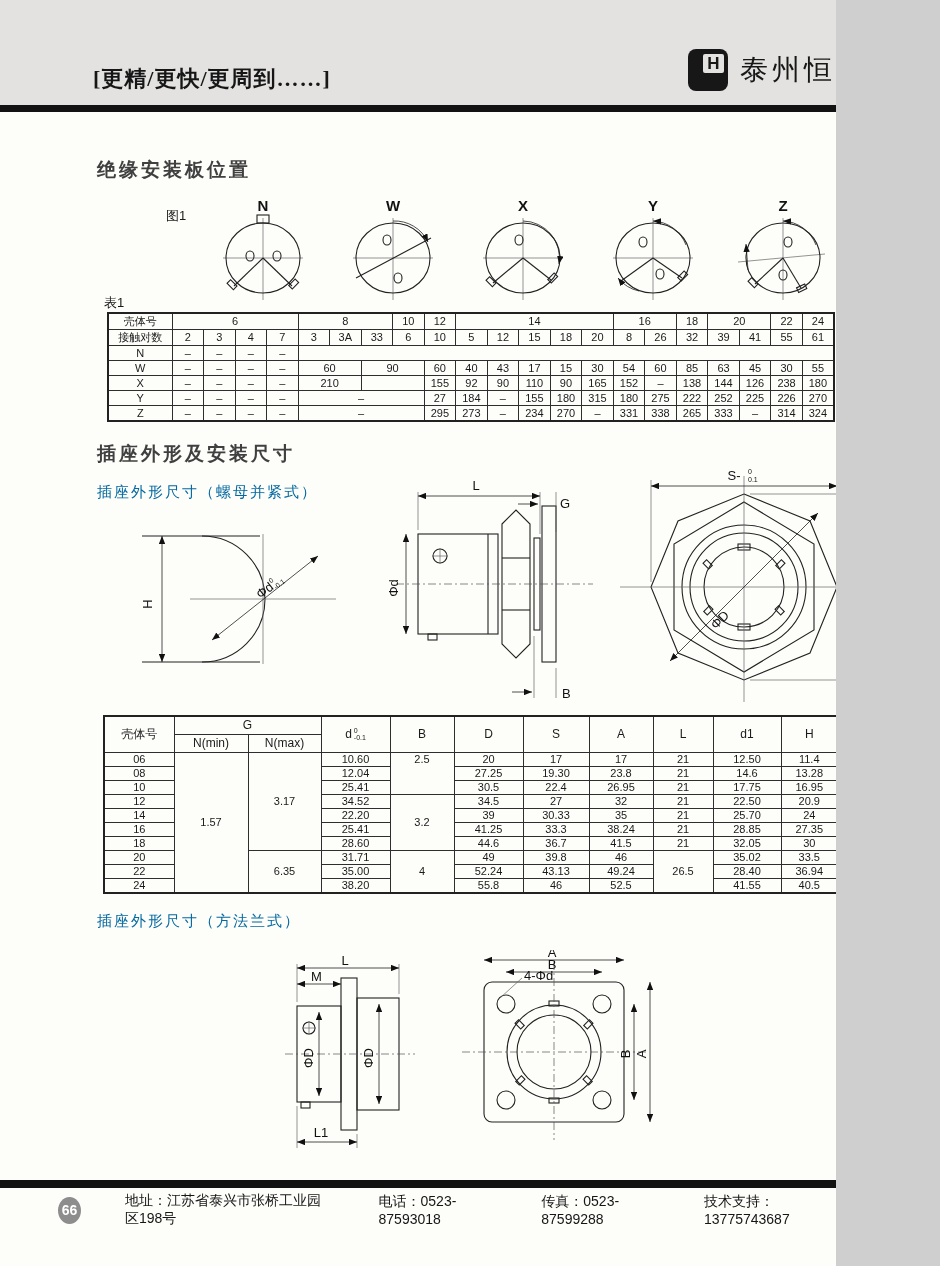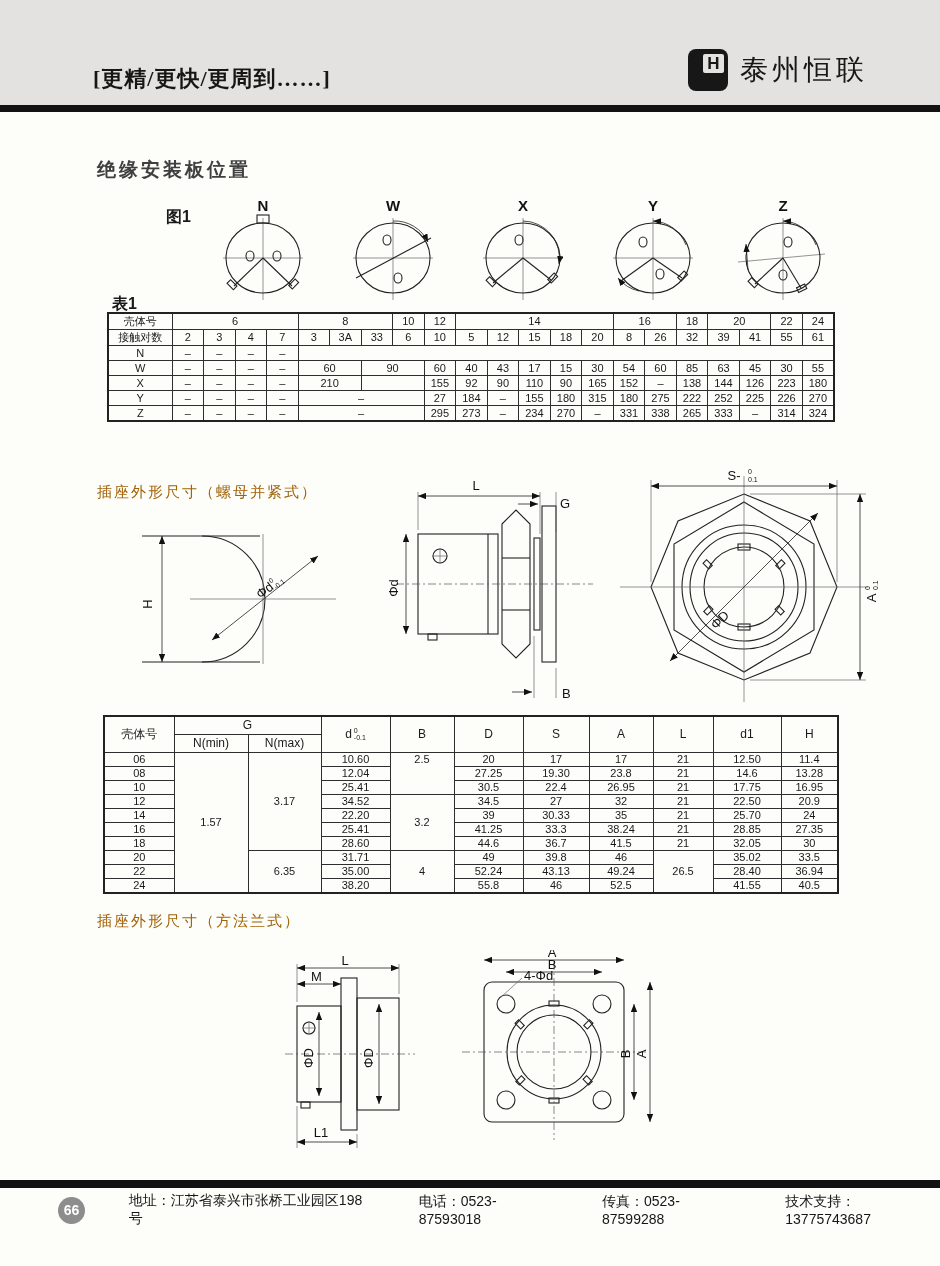--- a/index.html
+++ b/index.html
@@ -1,34 +1,34 @@
 <!DOCTYPE html>
 <html><head>
 <meta charset="utf-8">
 <style>
   html,body{margin:0;padding:0;background:#cfcfcf;}
-  .page{position:relative;width:940px;height:1266px;background:#fdfdfa;overflow:hidden;
+  .page{position:relative;width:836px;height:1266px;background:#fdfdfa;overflow:hidden;
         font-family:"Liberation Sans",sans-serif;color:#1a1a1a;}
   
   .hdr{position:absolute;left:0;top:0;width:940px;height:105px;background:#e3e2e0;}
   .tagline{position:absolute;left:93px;top:64px;font-family:"Liberation Serif",serif;
            font-weight:bold;font-size:22px;letter-spacing:1px;color:#161616;}
   .logo{position:absolute;left:688px;top:49px;display:flex;align-items:center;gap:12px;}
   .logo-mark{width:40px;height:42px;background:#171717;border-radius:8px;position:relative;}
   .logo-mark .cut{position:absolute;left:15px;top:5px;width:21px;height:19px;background:#e3e2e0;border-radius:2px;
                   display:flex;align-items:center;justify-content:center;
                   font-weight:bold;font-size:17px;color:#171717;line-height:1;}
   .brand{font-size:28px;font-weight:normal;letter-spacing:4px;color:#171717;}
   .rule{position:absolute;left:0;width:940px;background:#121212;}
   .rule.r1{top:105px;height:7px;}
   .rule.r2{top:1180px;height:8px;}
   
   .t-big{position:absolute;font-size:19px;font-weight:bold;letter-spacing:3px;color:#404040;}
-  .t-sub{position:absolute;font-size:15px;letter-spacing:2px;color:#a16207;}
-  .t-small{position:absolute;font-size:16px;color:#1a1a1a;font-weight:bold;}
+  .t-sub{position:absolute;font-size:15px;letter-spacing:2px;color:#0369a1;}
+  .t-small{position:absolute;font-size:13px;color:#1a1a1a;}
   
   .figrow{position:absolute;left:204px;top:198px;width:648px;display:flex;gap:12px;}
   
   table{border-collapse:collapse;table-layout:fixed;background:#fdfdfa;}
   #tbl1{position:absolute;left:107px;top:312px;width:728px;border:2px solid #222;}
   #tbl1 th,#tbl1 td{border:1px solid #2e2e2e;text-align:center;padding:0;font-weight:normal;
                     font-size:11px;height:14px;line-height:13px;white-space:nowrap;overflow:hidden;}
   #tbl1 th{height:15px;}
   #tbl2{position:absolute;left:103px;top:715px;width:734px;border:2px solid #222;}
   #tbl2 th,#tbl2 td{border:1px solid #2e2e2e;text-align:center;padding:0;font-weight:normal;
@@ -164,21 +164,21 @@
         <line x1="59" y1="60" x2="31" y2="86"></line>
           <line x1="59" y1="60" x2="77" y2="90"></line>
         <rect x="25" y="82" width="9" height="5" transform="rotate(45 29 84)"></rect>
         <rect x="73" y="88" width="9" height="5" transform="rotate(-25 77 90)"></rect>
       </g>
       <path class="dim" d="M59,23 A37,37 0 0 1 92,47" marker-start="url(#as)"></path>
       <path class="dim" d="M22,46 L24,72" marker-start="url(#as)"></path>
     </svg>
   </div>
 
-  <div class="t-small" style="left:112px;top:294px">表1</div>
+  <div class="t-small" style="left:104px;top:294px">表1</div>
   <table id="tbl1">
     <colgroup>
         <col style="width:64px">
         <col span="21">
       </colgroup>
     <tbody id="tbl1-body">
         <tr>
           <th>壳体号</th>
           <th colspan="4">6</th>
           <th colspan="3">8</th>
@@ -257,21 +257,21 @@
           <td>92</td>
           <td>90</td>
           <td>110</td>
           <td>90</td>
           <td>165</td>
           <td>152</td>
           <td>–</td>
           <td>138</td>
           <td>144</td>
           <td>126</td>
-          <td>223</td>
+          <td>238</td>
           <td>180</td>
         </tr>
         <tr>
           <td>Y</td>
           <td>–</td>
           <td>–</td>
           <td>–</td>
           <td>–</td>
           <td colspan="4">–</td>
           <td>27</td>
@@ -305,20 +305,21 @@
           <td>338</td>
           <td>265</td>
           <td>333</td>
           <td>–</td>
           <td>314</td>
           <td>324</td>
         </tr>
       </tbody>
   </table>
 
+  <div class="t-big" style="left:97px;top:441px">插座外形及安装尺寸</div>
   <div class="t-sub" style="left:97px;top:483px">插座外形尺寸（螺母并紧式）</div>
 
   <svg style="left:128px;top:512px" width="258" height="178" viewBox="0 0 258 178">
     <g class="s">
       <line x1="14" y1="24" x2="132" y2="24"></line>
       <line x1="14" y1="150" x2="132" y2="150"></line>
       <path d="M74,24 A63,63 0 1 1 74,150"></path>
     </g>
     <g class="thin">
         <line x1="62" y1="87" x2="208" y2="87"></line>

